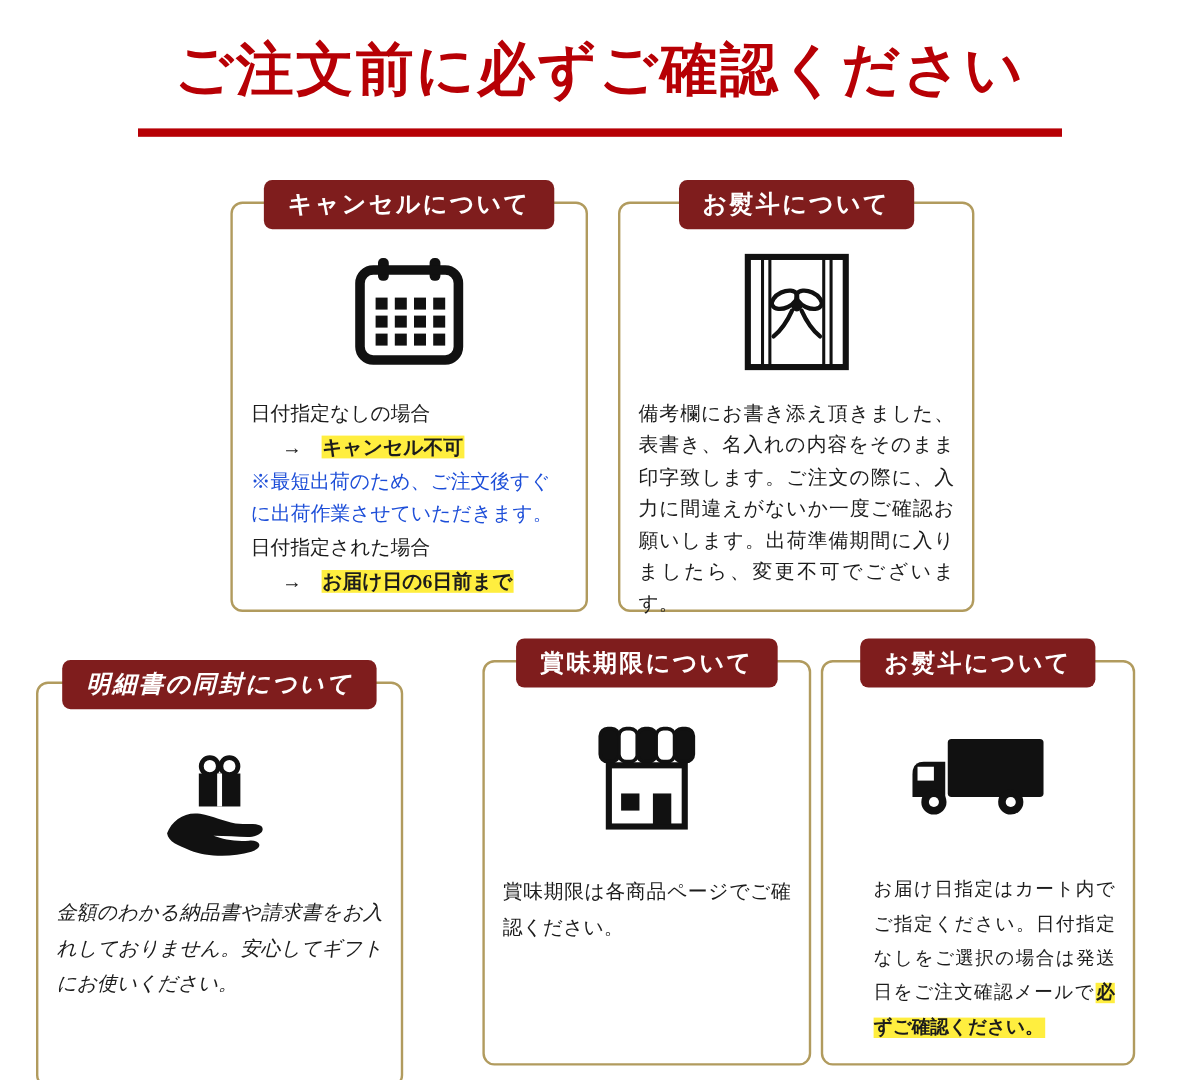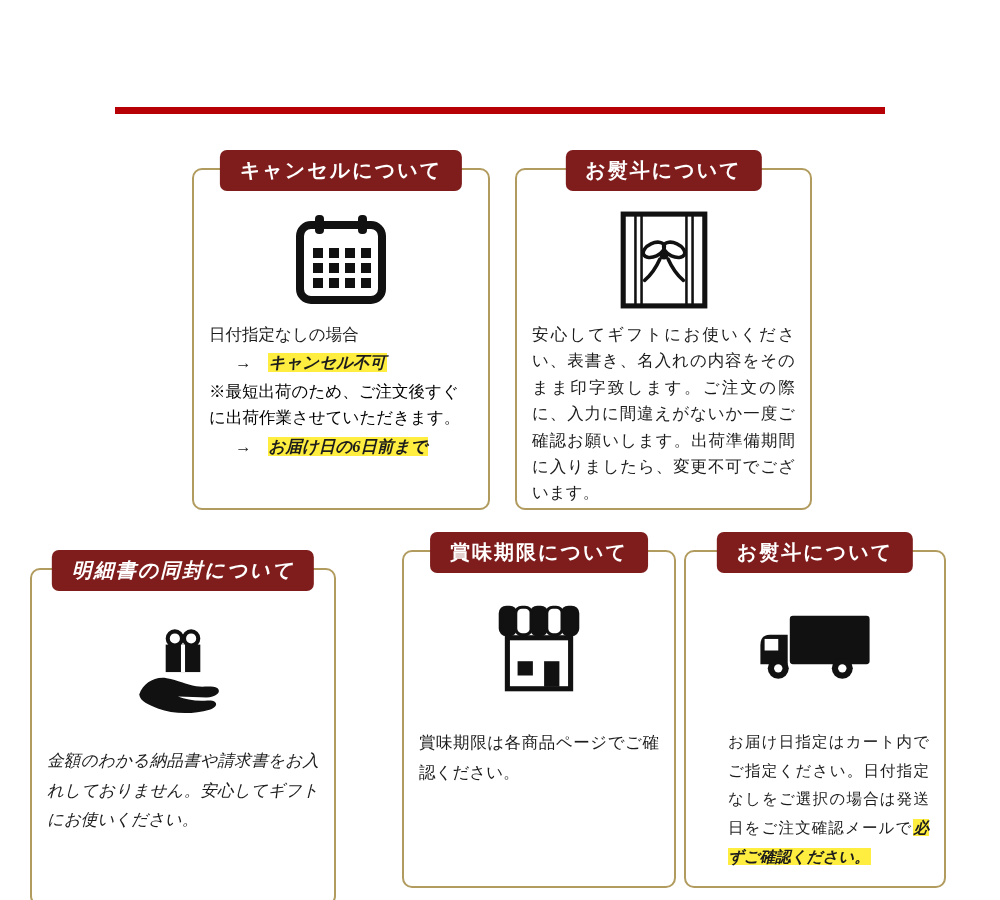--- a/index.html
+++ b/index.html
@@ -16,42 +16,43 @@
   .card { position:absolute; background:#fff; border:2px solid #b19b5e; border-radius:10px; }
   .pill { position:absolute; top:-20px; left:50%; transform:translateX(-50%);
     background:#7f1d1d; color:#ffffff; font-size:20px; font-weight:bold; letter-spacing:2px;
     padding:7px 20px; border-radius:7px; white-space:nowrap; }
 
   .icon-wrap { display:flex; justify-content:center; align-items:center; }
   .row1 .icon-wrap { margin-top:38px; height:104px; }
   .row2 .icon-wrap { margin-top:42px; height:112px; }
 
   .body { padding:0 15px; color:#1c1c1c; }
-  .row1 .body { margin-top:10px; font-size:16.5px; line-height:1.6; }
+  .row1 .body { margin-top:20px; font-size:16.5px; line-height:1.6; }
   .row2 .body { margin-top:22px; font-size:16.5px; line-height:1.8; }
   #card-shipping .body { font-size:15.5px; line-height:1.85;padding-left:42px; }
   .justify { text-align:justify; }
 
   .body p { margin:2px 0; }
   .indent { padding-left:26px; }
   .arrow { margin-right:16px; }
-  .hl { background:#ffee3f; font-weight:bold; padding:0 1px;font-style:italic; }
-  .warn { color:#000000; }
+  .hl { background:#ffee3f; font-weight:bold; padding:0 1px; }
+  .warn { color:#1d4ed8; }
 
   #card-cancel   { left:192px; top:168px; width:298px; height:342px; }
   #card-noshi    { left:515px; top:168px; width:297px; height:342px; }
   #card-invoice  { left:30px;  top:568px; width:306px; height:338px;font-style:italic; }
   #card-expiry   { left:370px; top:550px; width:274px; height:338px;margin-left:32px; }
   #card-shipping { left:684px; top:550px; width:262px; height:338px; }
 </style>
 </head>
 <body>
 
 <div class="page">
 
+  <h1 class="title">ご注文前に必ずご確認ください</h1>
   <div class="title-underline"></div>
 
   <section class="card row1" id="card-cancel">
     <div class="pill">キャンセルについて</div>
     <div class="icon-wrap">
       <svg viewBox="0 0 100 100" width="100" height="100" aria-hidden="true">
         <rect x="24" y="5" width="9" height="19" rx="4" fill="#111"></rect>
         <rect x="67" y="5" width="9" height="19" rx="4" fill="#111"></rect>
         <rect x="9" y="15" width="82" height="75" rx="11" fill="none" stroke="#111" stroke-width="8"></rect>
         <g fill="#111">
@@ -67,20 +68,21 @@
             <rect x="38" y="68" width="10" height="10"></rect>
             <rect x="54" y="68" width="10" height="10"></rect>
             <rect x="70" y="68" width="10" height="10"></rect>
         </g>
       </svg>
     </div>
     <div class="body">
       <p>日付指定なしの場合</p>
       <p class="indent"><span class="arrow">→</span><span class="hl">キャンセル不可</span></p>
       <p class="warn">※最短出荷のため、ご注文後すぐに出荷作業させていただきます。</p>
+      <p>日付指定された場合</p>
       <p class="indent"><span class="arrow">→</span><span class="hl">お届け日の6日前まで</span></p>
     </div>
   </section>
 
   <section class="card row1" id="card-noshi">
     <div class="pill">お熨斗について</div>
     <div class="icon-wrap">
       <svg viewBox="0 0 100 100" width="102" height="102" aria-hidden="true">
         <rect x="10" y="5" width="80" height="90" fill="none" stroke="#111" stroke-width="5"></rect>
         <line x1="22" y1="5" x2="22" y2="95" stroke="#111" stroke-width="2.5"></line>
@@ -90,21 +92,21 @@
         <g stroke="#111" fill="none" stroke-width="3.5" stroke-linecap="round">
           <ellipse cx="40" cy="40" rx="11" ry="6.5" transform="rotate(-25 40 40)"></ellipse>
           <ellipse cx="60" cy="40" rx="11" ry="6.5" transform="rotate(25 60 40)"></ellipse>
           <path d="M46 49 C42 58 38 64 31 70"></path>
           <path d="M54 49 C58 58 62 64 69 70"></path>
         </g>
         <circle cx="50" cy="45" r="4.5" fill="#111"></circle>
       </svg>
     </div>
     <div class="body justify">
-      <p>安心してギフトにお使いください、表書き、名入れの内容をそのまま印字致します。ご注文の際に、入力に間違えがないか一度ご確認お願いします。出荷準備期間に入りましたら、変更不可でございます。</p>
+      <p>備考欄にお書き添え頂きました、表書き、名入れの内容をそのまま印字致します。ご注文の際に、入力に間違えがないか一度ご確認お願いします。出荷準備期間に入りましたら、変更不可でございます。</p>
     </div>
   </section>
 
   <section class="card row2" id="card-invoice">
     <div class="pill">明細書の同封について</div>
     <div class="icon-wrap">
       <svg viewBox="0 0 110 100" width="112" height="102" aria-hidden="true">
         <g fill="none" stroke="#111" stroke-width="4">
           <circle cx="47" cy="21" r="7"></circle>
           <circle cx="63" cy="21" r="7"></circle>

